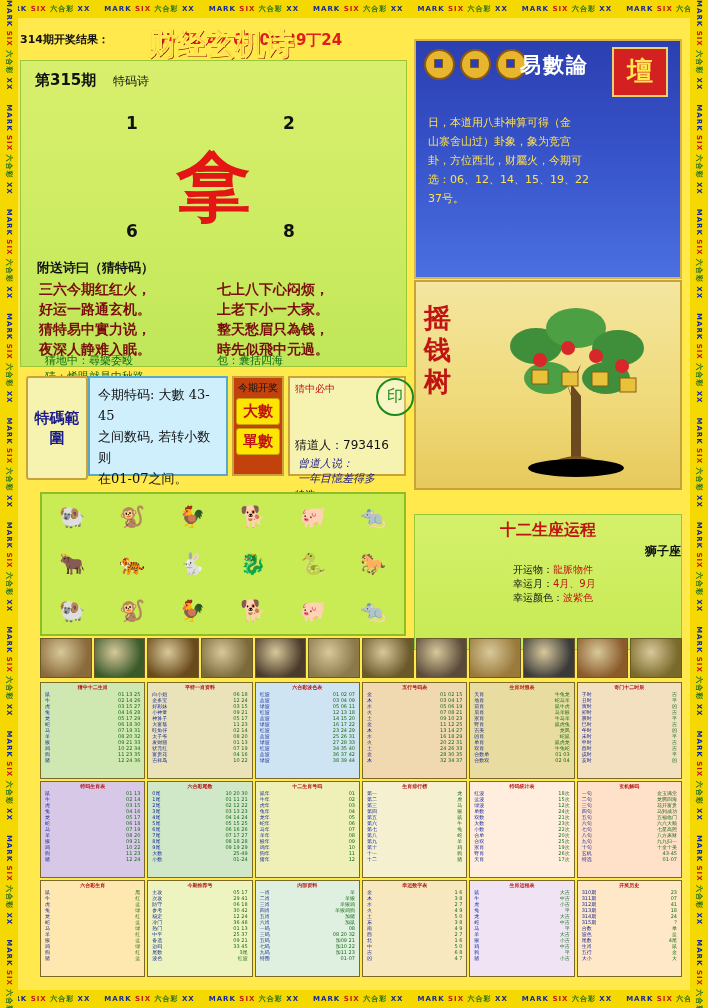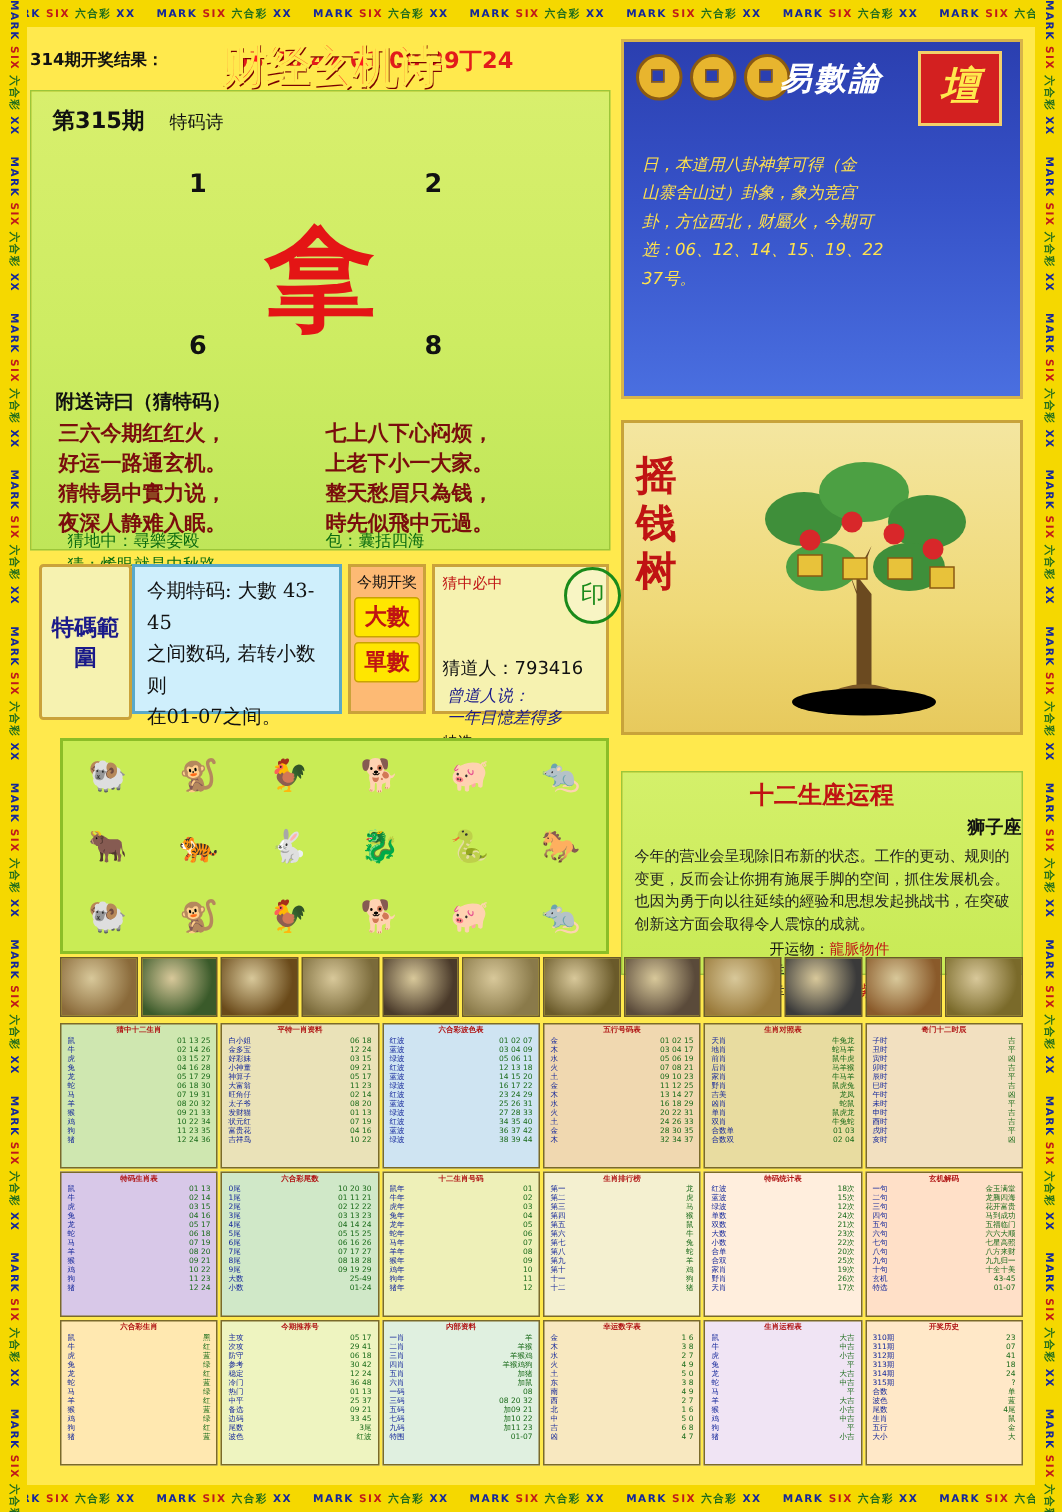--- a/index.html
+++ b/index.html
@@ -103,21 +103,21 @@
     font-family:"DejaVu Serif","Liberation Serif",serif;
   }
   .bignum-box{
     position:absolute;left:70px;top:358px;width:140px;height:100px;
     background:#cfeffc;border:2px solid #59a8c8;
     font-size:13px;color:#111;line-height:21px;padding:6px 8px;box-sizing:border-box;
     font-family:"DejaVu Serif","Liberation Serif",serif;
   }
   .open-box{
     position:absolute;left:214px;top:358px;width:52px;height:100px;
-    background:#fdba74;border:2px solid #caa23a;text-align:center;box-sizing:border-box;
+    background:#c2410c;border:2px solid #caa23a;text-align:center;box-sizing:border-box;
   }
   .open-box .t{font-size:10px;color:#111;margin-top:3px;}
   .open-box .pill{
     margin:3px auto 0;width:42px;height:25px;line-height:25px;
     background:#ffe600;border:1px solid #c9a400;border-radius:3px;
     font-size:15px;font-weight:bold;color:#c01313;
     font-family:"DejaVu Serif","Liberation Serif",serif;
   }
   .guess-box{
     position:absolute;left:270px;top:358px;width:118px;height:100px;
@@ -136,23 +136,23 @@
   
   .zodiac-grid{
     position:absolute;left:22px;top:474px;width:362px;height:140px;
     background:#c9ec55;border:2px solid #8cbe27;
     display:grid;grid-template-columns:repeat(6,1fr);grid-template-rows:repeat(3,1fr);
   }
   .zcell{display:flex;align-items:center;justify-content:center;font-size:21px;}
 
   
   .blue-panel{
-    position:absolute;left:396px;top:8px;width:268px;height:240px;
+    position:absolute;left:396px;top:21px;width:268px;height:240px;
     background:linear-gradient(180deg,#2b3fb0 0%,#3652c8 45%,#4a6fe0 100%);
-    border:2px solid #d8b44a;box-sizing:border-box;font-style:italic;
+    border:2px solid #d8b44a;box-sizing:border-box;
   }
   .coin-row{position:absolute;left:8px;top:8px;display:flex;gap:5px;}
   .coin{
     width:27px;height:27px;border-radius:50%;background:#e8b52e;border:2px solid #8a5a12;
     position:relative;
   }
   .coin:after{
     content:"";position:absolute;left:8px;top:8px;width:7px;height:7px;
     background:#2b3fb0;border:1px solid #8a5a12;
   }
@@ -354,21 +354,20 @@
       <rect x="86" y="86" width="16" height="14" fill="#e8c23a" stroke="#8a5a12"></rect>
       <rect x="116" y="86" width="16" height="14" fill="#e8c23a" stroke="#8a5a12"></rect>
       <rect x="144" y="92" width="16" height="14" fill="#e8c23a" stroke="#8a5a12"></rect>
       <ellipse cx="100" cy="182" rx="48" ry="9" fill="#c9a martin"></ellipse>
     </svg>
   </div>
 
   <div class="horo">
     <div class="horo-title">十二生座运程</div>
     <div class="horo-sign">狮子座</div>
-    <div class="horo-body">今年的营业会呈现除旧布新的状态。工作的更动、规则的变更，反而会让你拥有施展手脚的空间，抓住发展机会。也因为勇于向以往延续的經验和思想发起挑战书，在突破创新这方面会取得令人震惊的成就。</div>
     <div class="horo-lines" id="horo-lines">
         <div><span>开运物：</span><span class="v">龍脈物件</span></div>
         <div><span>幸运月：</span><span class="v">4月、9月</span></div>
         <div><span>幸运颜色：</span><span class="v">波紫色</span></div>
       </div>
   </div>
 
   <div class="thumbs" id="thumbs">
       <div class="thumb" style="background: radial-gradient(circle at 40% 35%, rgb(216, 200, 154) 0%, rgb(138, 106, 58) 70%);"></div>
       <div class="thumb" style="background: radial-gradient(circle at 40% 35%, rgb(216, 200, 154) 0%, rgb(58, 90, 42) 70%);"></div>

